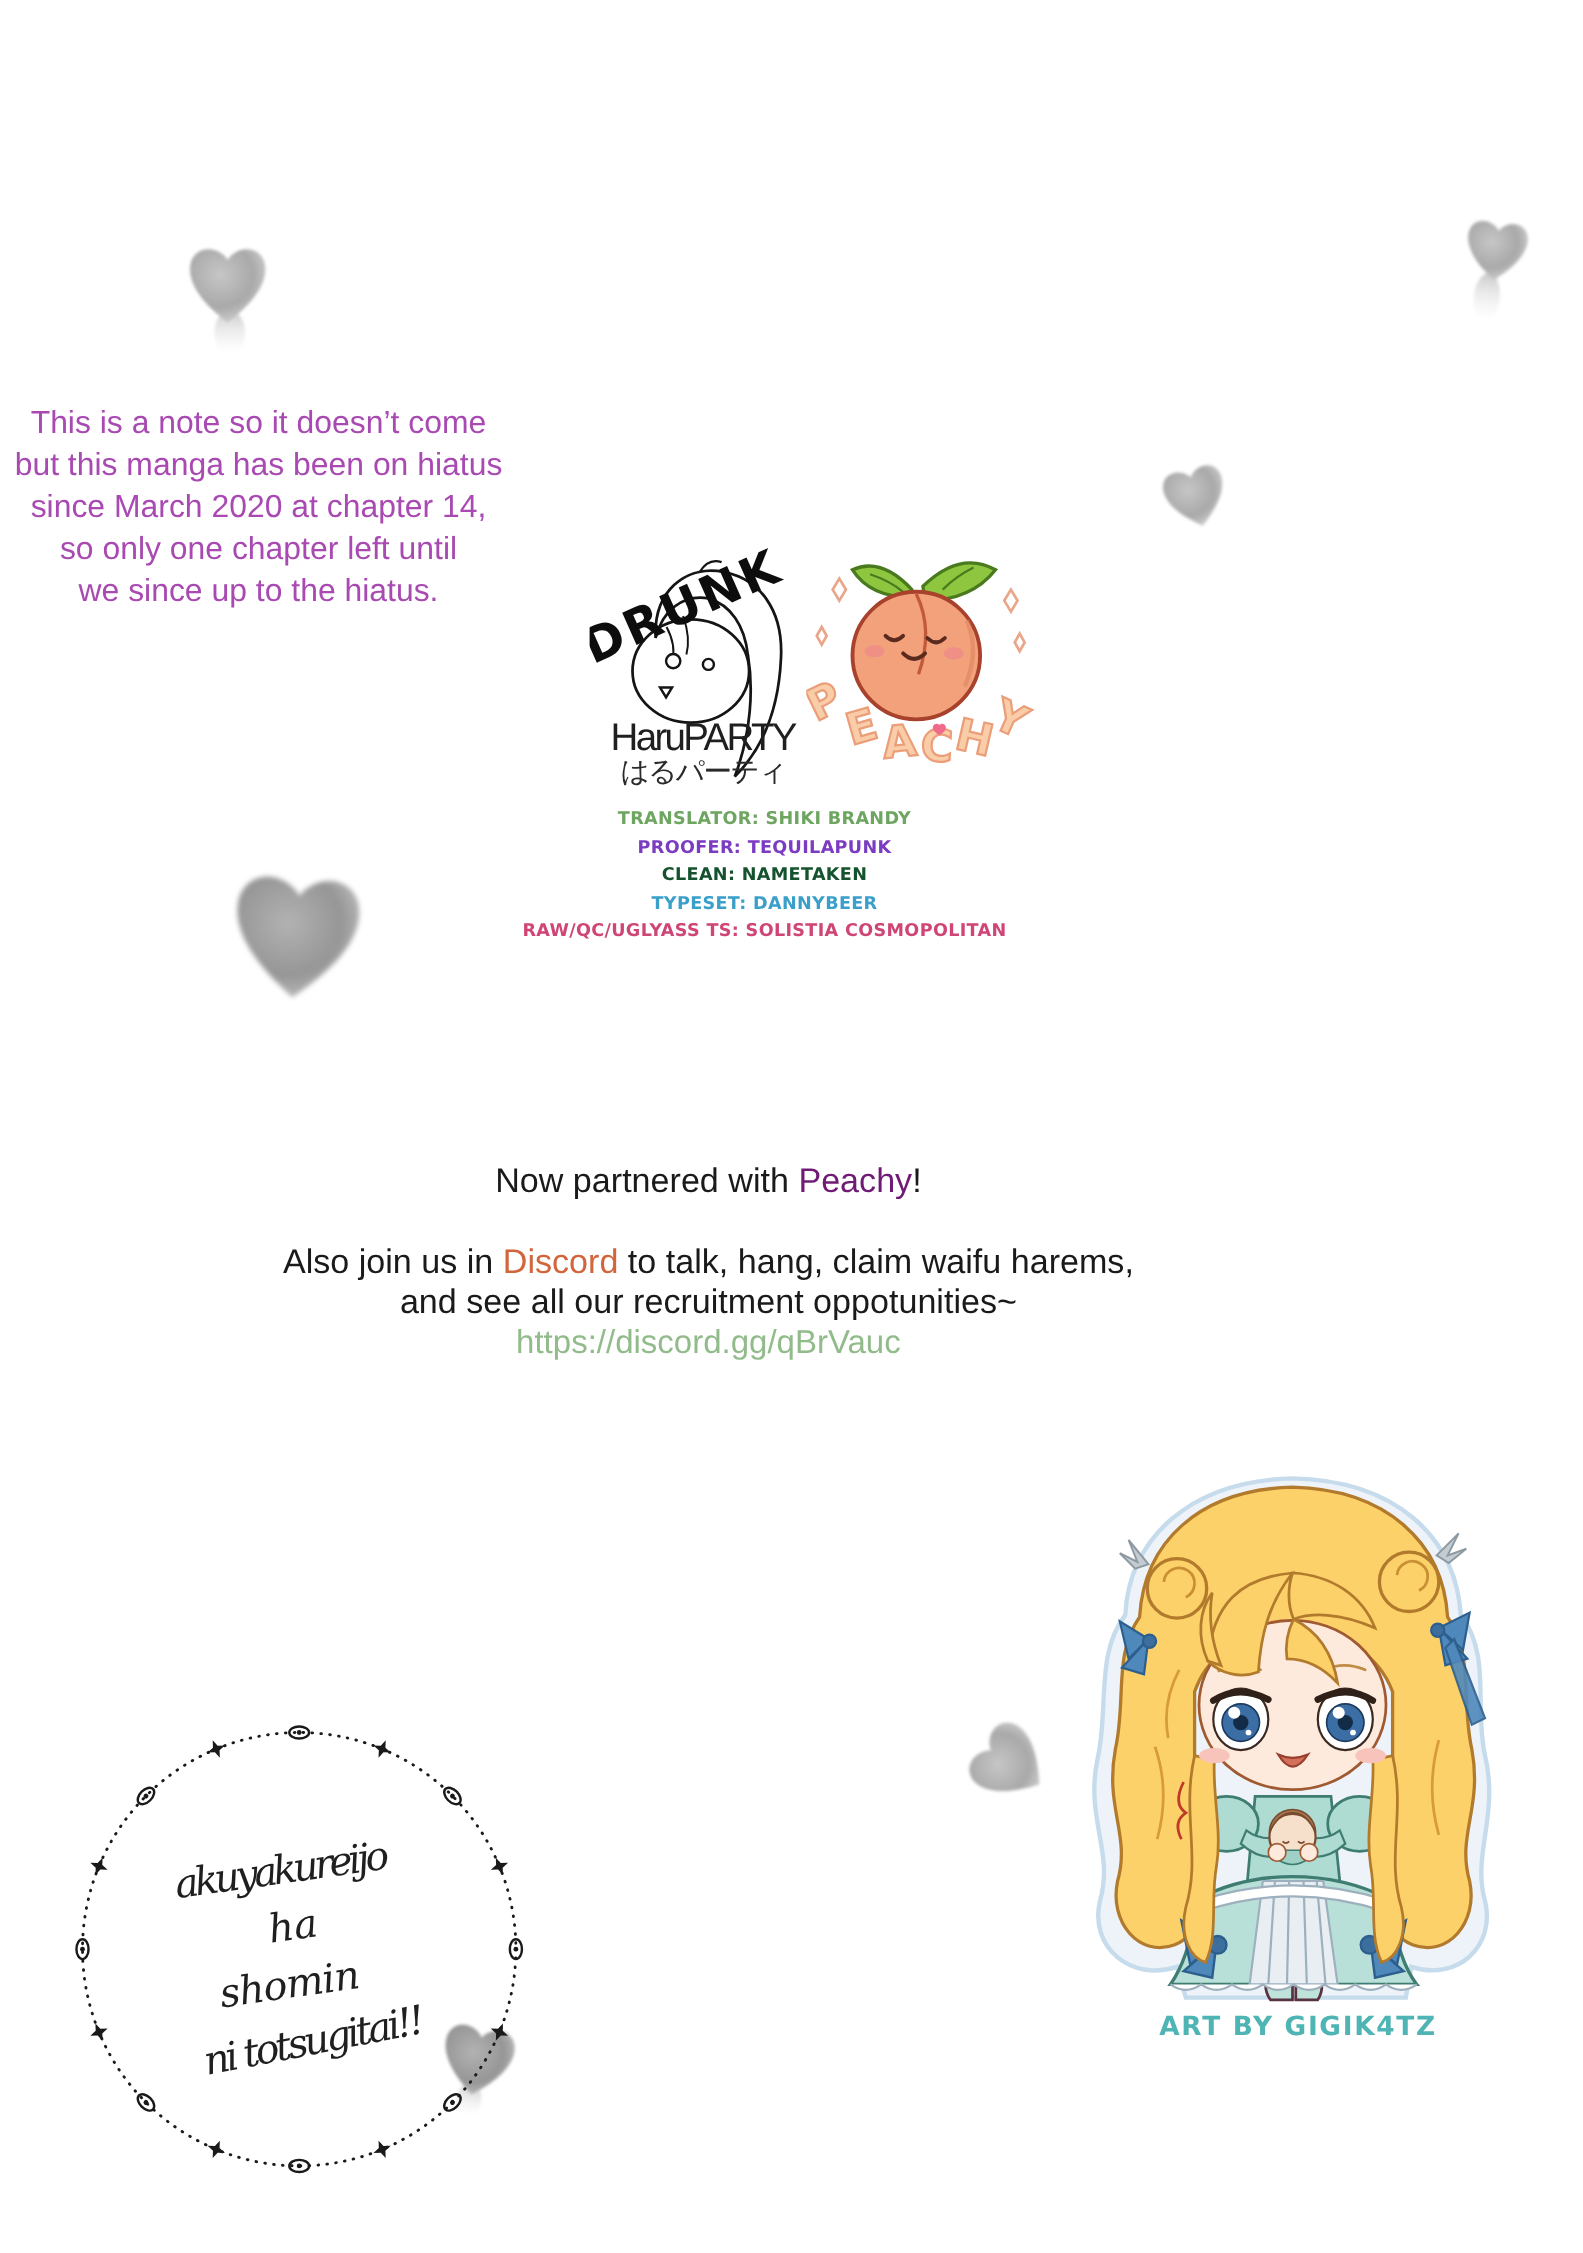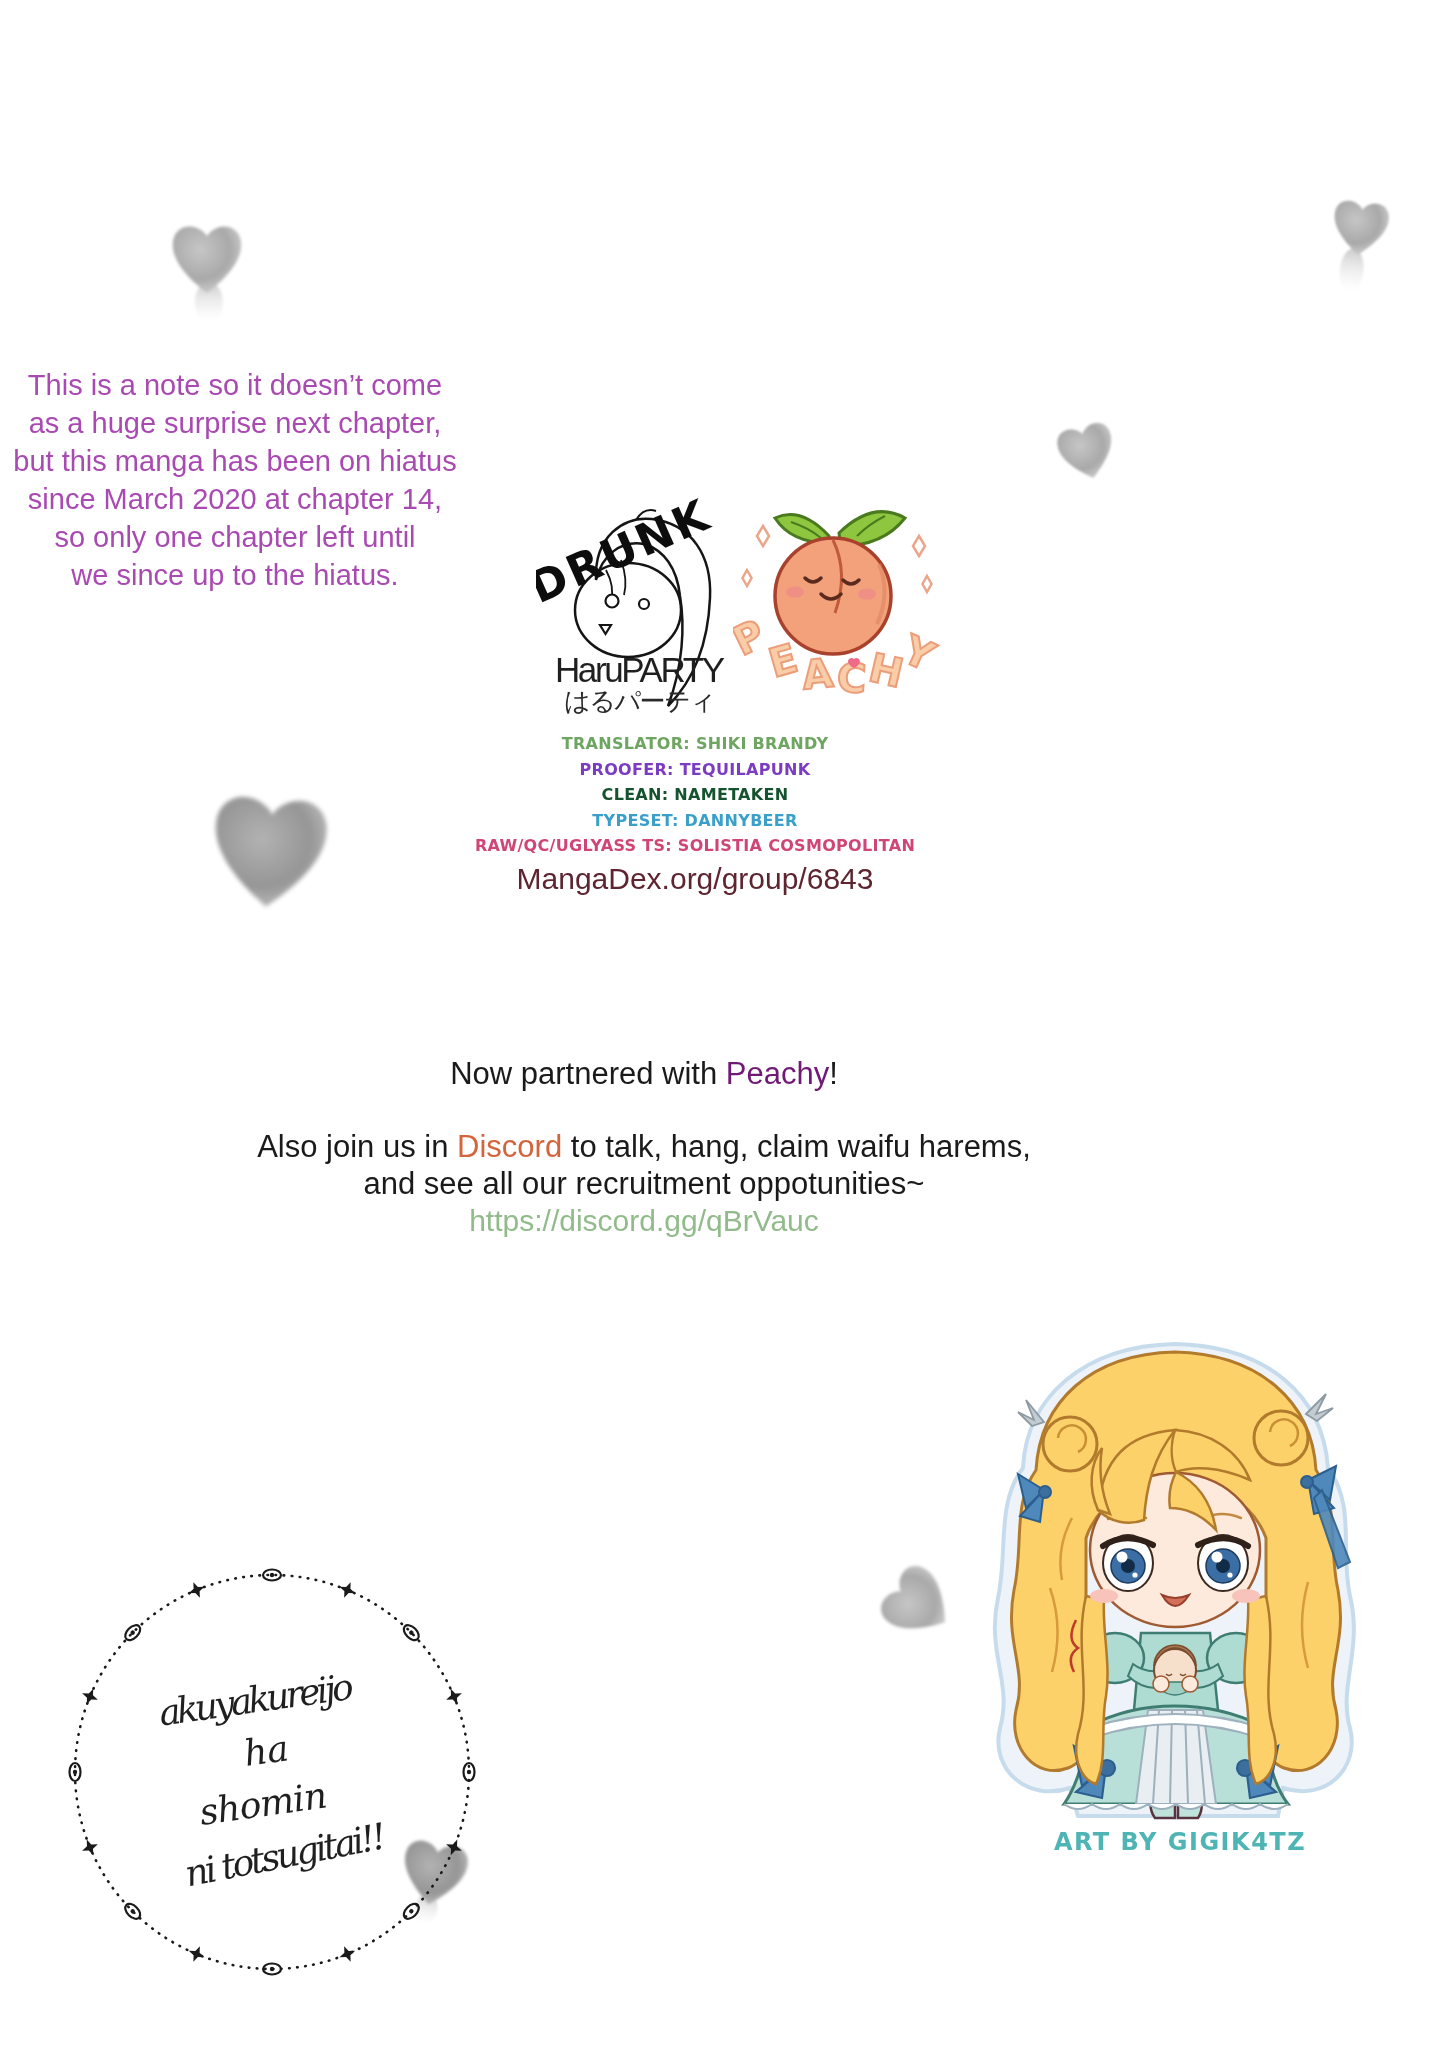--- a/index.html
+++ b/index.html
@@ -100,21 +100,20 @@
   </svg>
   <svg class="heart h6" viewBox="0 0 100 115">
     <g filter="url(#hblur)">
         <ellipse cx="48" cy="92" rx="13" ry="18" fill="url(#htail)"></ellipse>
         <use href="#wheart" fill="url(#hgradD)"></use>
       </g>
   </svg>
 
   <div class="abs ctr note" style="color: rgb(168, 74, 178);">
     <div>This is a note so it doesn’t come</div>
-    <div>as a huge surprise next chapter,</div>
     <div>but this manga has been on hiatus</div>
     <div>since March 2020 at chapter 14,</div>
     <div>so only one chapter left until</div>
     <div>we since up to the hiatus.</div>
   </div>
 
   <svg class="abs hp-logo" viewBox="0 0 214 224">
     <ellipse cx="92" cy="112" rx="53" ry="47" fill="#ffffff" stroke="#151515" stroke-width="2.5"></ellipse>
     <path d="M60,82 C58,38 88,18 116,21 C156,26 176,58 174,100 C172,146 158,182 132,208
              C147,168 149,128 144,98 C141,70 128,52 108,46 C85,42 66,57 60,82 Z" fill="#ffffff" stroke="#151515" stroke-width="2.5"></path>
@@ -166,21 +165,20 @@
     <path d="M116,176 c-3,-4 2,-8 5,-5 c3,-3 8,1 5,5 c-2,3 -5,4 -5,4 c0,0 -3,-1 -5,-4 z" fill="#f06a8a"></path>
   </svg>
 
   <div class="abs ctr credits">
     <div class="credit-row" style="color: rgb(109, 165, 97);">TRANSLATOR: SHIKI BRANDY</div>
     <div class="credit-row" style="color: rgb(123, 60, 194);">PROOFER: TEQUILAPUNK</div>
     <div class="credit-row" style="color: #14532d;">CLEAN: NAMETAKEN</div>
     <div class="credit-row" style="color: rgb(58, 160, 202);">TYPESET: DANNYBEER</div>
     <div class="credit-row" style="color: rgb(207, 69, 118);">RAW/QC/UGLYASS TS: SOLISTIA COSMOPOLITAN</div>
   </div>
-  <div class="abs ctr mangadex" style="color: rgb(94, 37, 49);">MangaDex.org/group/6843</div>
 
 
   <div class="abs ctr partner">
     <span>Now partnered with </span><span style="color: #701a75;">Peachy</span><span>!</span>
   </div>
 
   <div class="abs ctr discord">
     <div>
       <span>Also join us in </span><span style="color: rgb(210, 101, 59);">Discord</span><span> to talk, hang, claim waifu harems,</span>
     </div>

